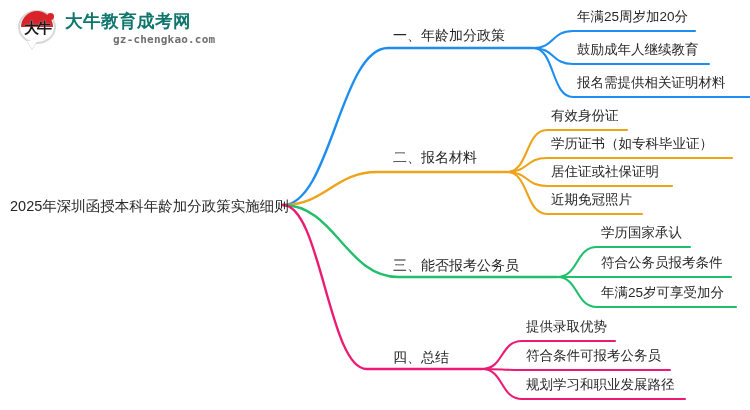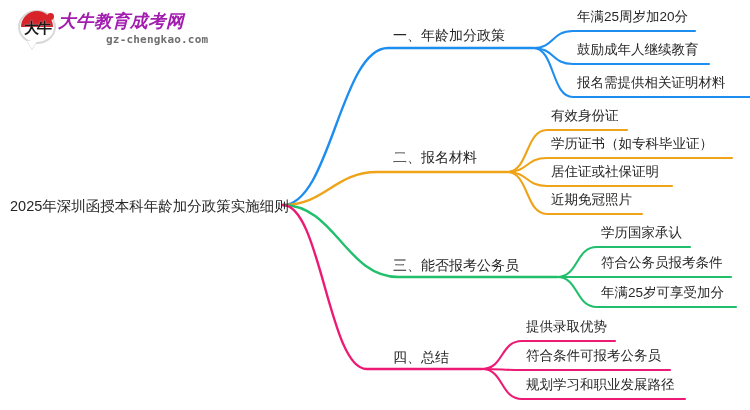--- a/index.html
+++ b/index.html
@@ -50,20 +50,21 @@
   }
   
   #logo {
     position: absolute;
     left: 18px;
     top: 6px;
     width: 186px;
     height: 46px;
     display: flex;
     align-items: center;
+    gap: 7px;
   }
   .logo-mark {
     position: relative;
     width: 40px;
     height: 40px;
     flex: 0 0 40px;
   }
   .logo-bubble {
     position: absolute;
     left: 0;
@@ -123,24 +124,23 @@
   .logo-words {
     display: flex;
     flex-direction: column;
     justify-content: center;
     line-height: 1;
   }
   .logo-title {
     font-family: "DejaVu Sans", "Liberation Sans", sans-serif;
     font-size: 17.5px;
     font-weight: bold;
-    color: #a21caf;
+    color: #0f766e;
     letter-spacing: 0.5px;
     white-space: nowrap;
-    font-style: italic;
   }
   .logo-sub {
     margin-top: 4px;
     font-family: "DejaVu Sans Mono", "Liberation Mono", monospace;
     font-size: 11px;
     font-weight: bold;
     color: #6f6f6f;
     letter-spacing: 0.2px;
     white-space: nowrap;
     margin-left: 48px;

